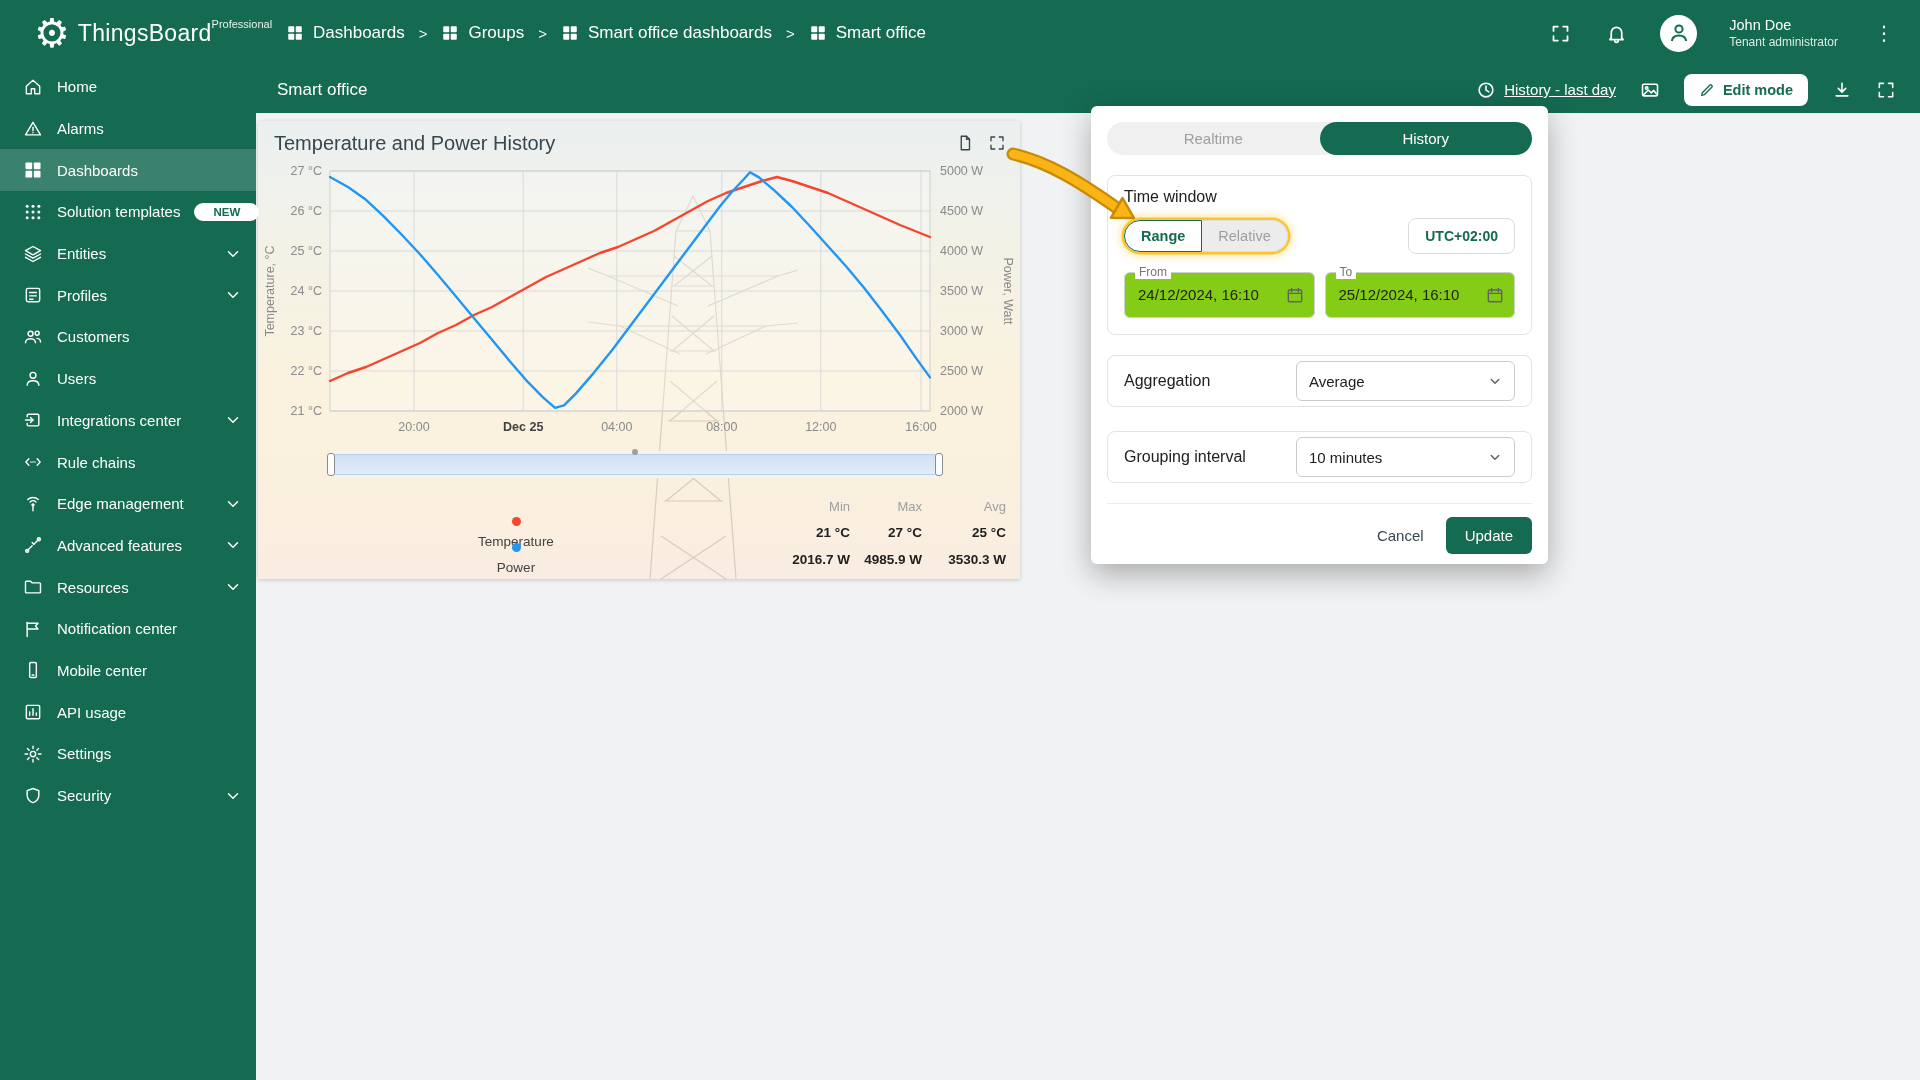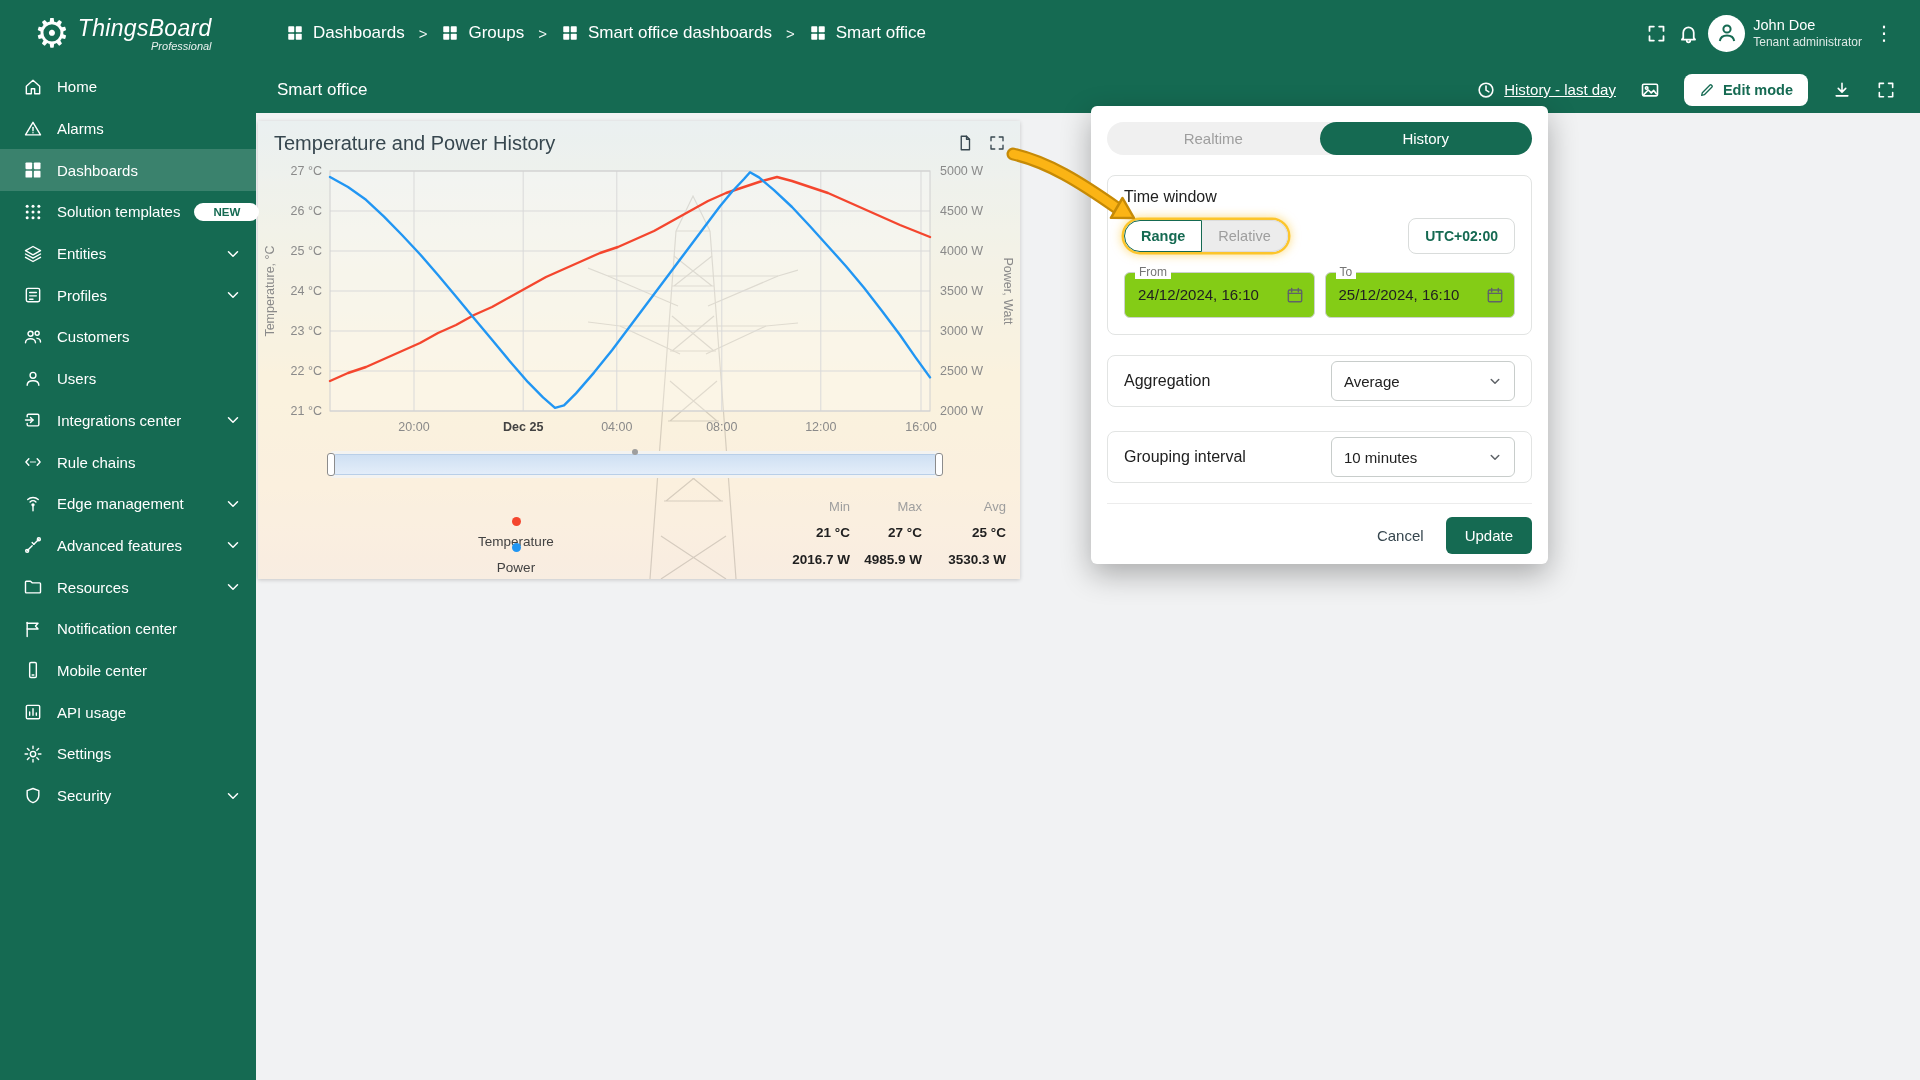--- a/index.html
+++ b/index.html
@@ -10,30 +10,30 @@
   :root {
     --primary:#156a52; --primary-dark:#0e5a44; --red:#f4462e; --blue:#2196f3;
     --yellow:#fbb415; --yellow-dark:#c68a06;
   }
 
   
   .topbar { position:absolute; left:0; top:0; width:1920px; height:66px; background:var(--primary);
             display:flex; align-items:center; color:#fff; z-index:5; }
   .logo { width:256px; display:flex; align-items:center; gap:8px; padding-left:34px; }
   .logo-gear { font-size:40px; line-height:1; color:#fff; }
-  .logo-text { display:flex; flex-direction:column;font-style:italic; }
+  .logo-text { display:flex; flex-direction:row; }
   .logo-title { font-size:23px; font-weight:500; letter-spacing:.3px; }
   .logo-sub { font-size:11px; opacity:.9; text-align:right; margin-top:-2px; }
 
   .breadcrumb { display:flex; align-items:center; gap:14px; margin-left:30px; font-size:17px; }
   .crumb { display:flex; align-items:center; gap:9px; cursor:pointer; }
   .crumb svg { width:18px; height:18px; }
   .crumb-sep { font-size:15px; opacity:.95; }
 
-  .topbar-right { margin-left:auto; display:flex; align-items:center; gap:8px; padding-right:22px; }
+  .topbar-right { margin-left:auto; display:flex; align-items:center; gap:32px; padding-right:22px; }
   .tb-iconbtn { width:24px; height:24px; display:flex; align-items:center; justify-content:center; cursor:pointer; }
   .tb-iconbtn svg { width:21px; height:21px; stroke:#fff; fill:none; stroke-width:2; stroke-linecap:round; stroke-linejoin:round; }
   .avatar { width:37px; height:37px; border-radius:50%; background:#fff; display:flex; align-items:center; justify-content:center; cursor:pointer; }
   .avatar svg { width:24px; height:24px; stroke:var(--primary); fill:none; stroke-width:2; }
   .userblock { display:flex; flex-direction:column; line-height:1.25; }
   .user-name { font-size:14.5px; }
   .user-role { font-size:12px; opacity:.85; }
   .dots { font-size:20px; cursor:pointer; padding:0 4px; }
 
   
@@ -112,21 +112,21 @@
   .field { position:relative; flex:1; height:46px; border:1px solid #ccd1cf; border-radius:6px; background:#84cc16; cursor:text; }
   .field-label { position:absolute; top:-8px; left:10px; background:#fff; padding:0 4px; font-size:12px; color:#757575; }
   .field-value { position:absolute; left:13px; top:13px; font-size:15px; color:#212121; }
   .field-ic { position:absolute; right:9px; top:12px; display:flex; cursor:pointer; }
   .field-ic svg, .select svg.cal { width:20px; height:20px; stroke:#5f6368; fill:none; stroke-width:1.7; stroke-linecap:round; stroke-linejoin:round; }
 
   .opt-box { margin-top:20px; border:1px solid #e2e4e3; border-radius:8px; padding:6px 16px; height:52px;
              display:flex; align-items:center; }
   .opt-box + .opt-box { margin-top:24px; }
   .opt-label { font-size:16px; color:#212121; }
-  .select { margin-left:auto; width:184px; height:40px; border:1px solid #c8cdcb; border-radius:6px;
+  .select { margin-left:auto; width:219px; height:40px; border:1px solid #c8cdcb; border-radius:6px;
             display:flex; align-items:center; padding:0 10px 0 12px; cursor:pointer; }
   .select-value { font-size:15px; color:#212121; }
   .select .caret { margin-left:auto; display:flex; }
   .caret svg { width:18px; height:18px; stroke:#5f6368; fill:none; stroke-width:2; stroke-linecap:round; stroke-linejoin:round; }
 
   .popup-footer { margin-top:20px; border-top:1px solid #ececec; padding-top:13px; display:flex; justify-content:flex-end; align-items:center; gap:22px; }
   .cancel-btn { background:none; border:none; font-size:15px; font-weight:500; color:#37474f; cursor:pointer; font-family:inherit; }
   .update-btn { background:var(--primary); color:#fff; border:none; border-radius:6px; padding:10px 19px; font-size:15px; font-weight:500; cursor:pointer; font-family:inherit; }
 
   .annotation { position:absolute; left:988px; top:140px; width:180px; height:100px; z-index:30; pointer-events:none; }

